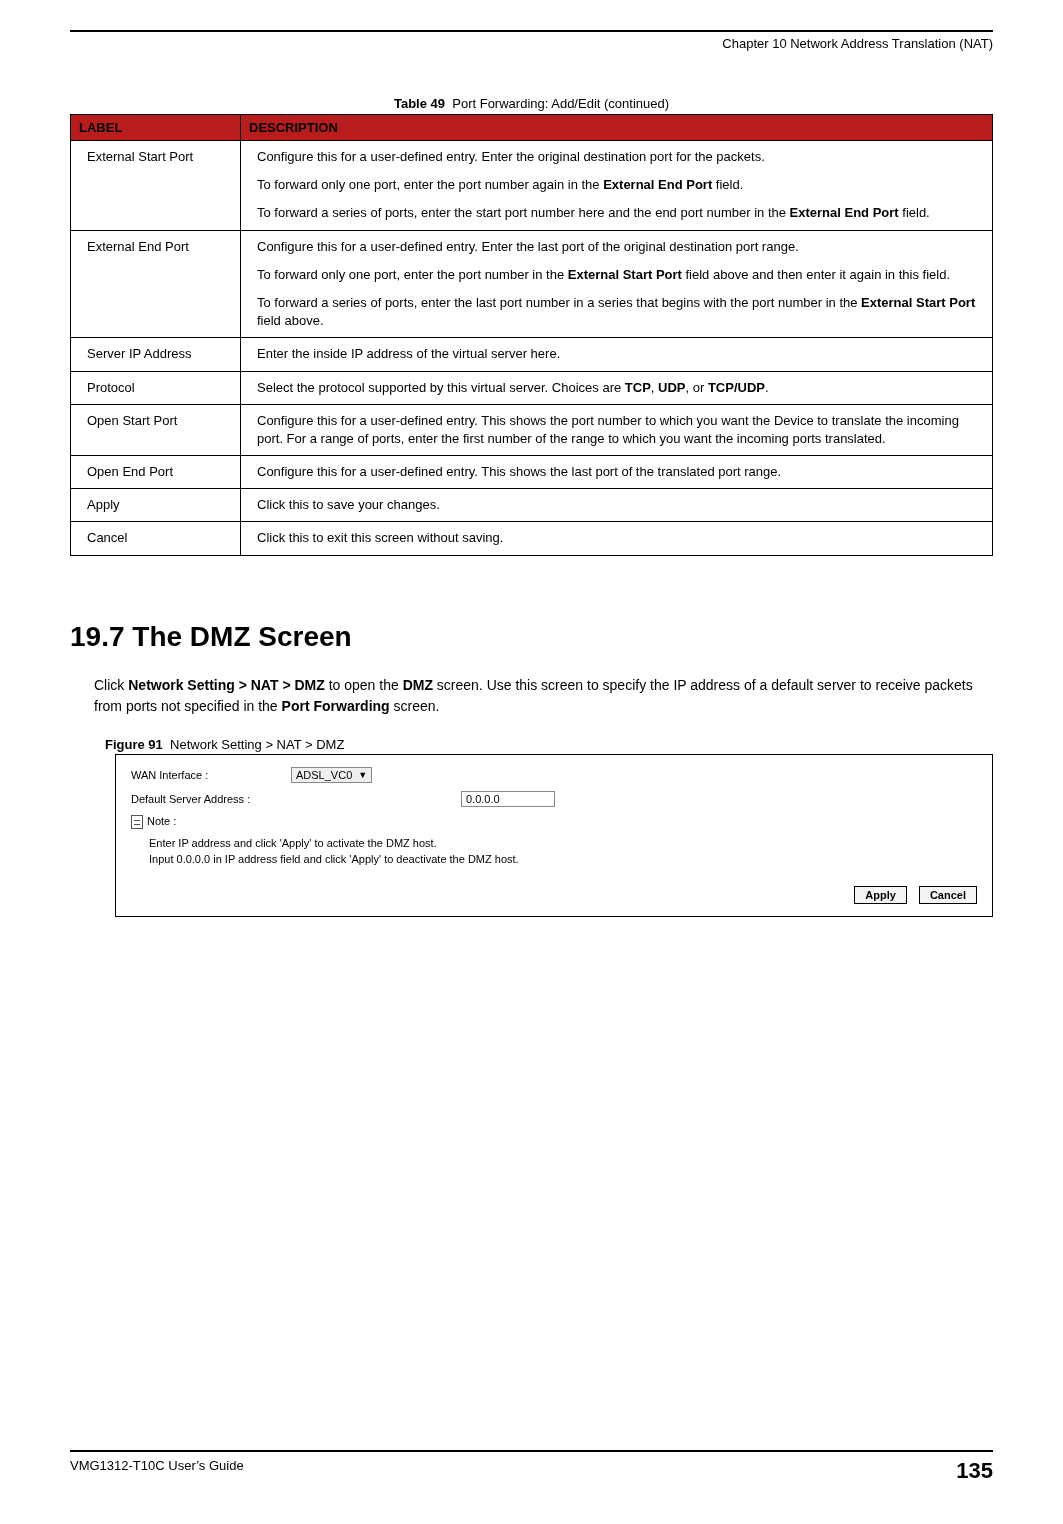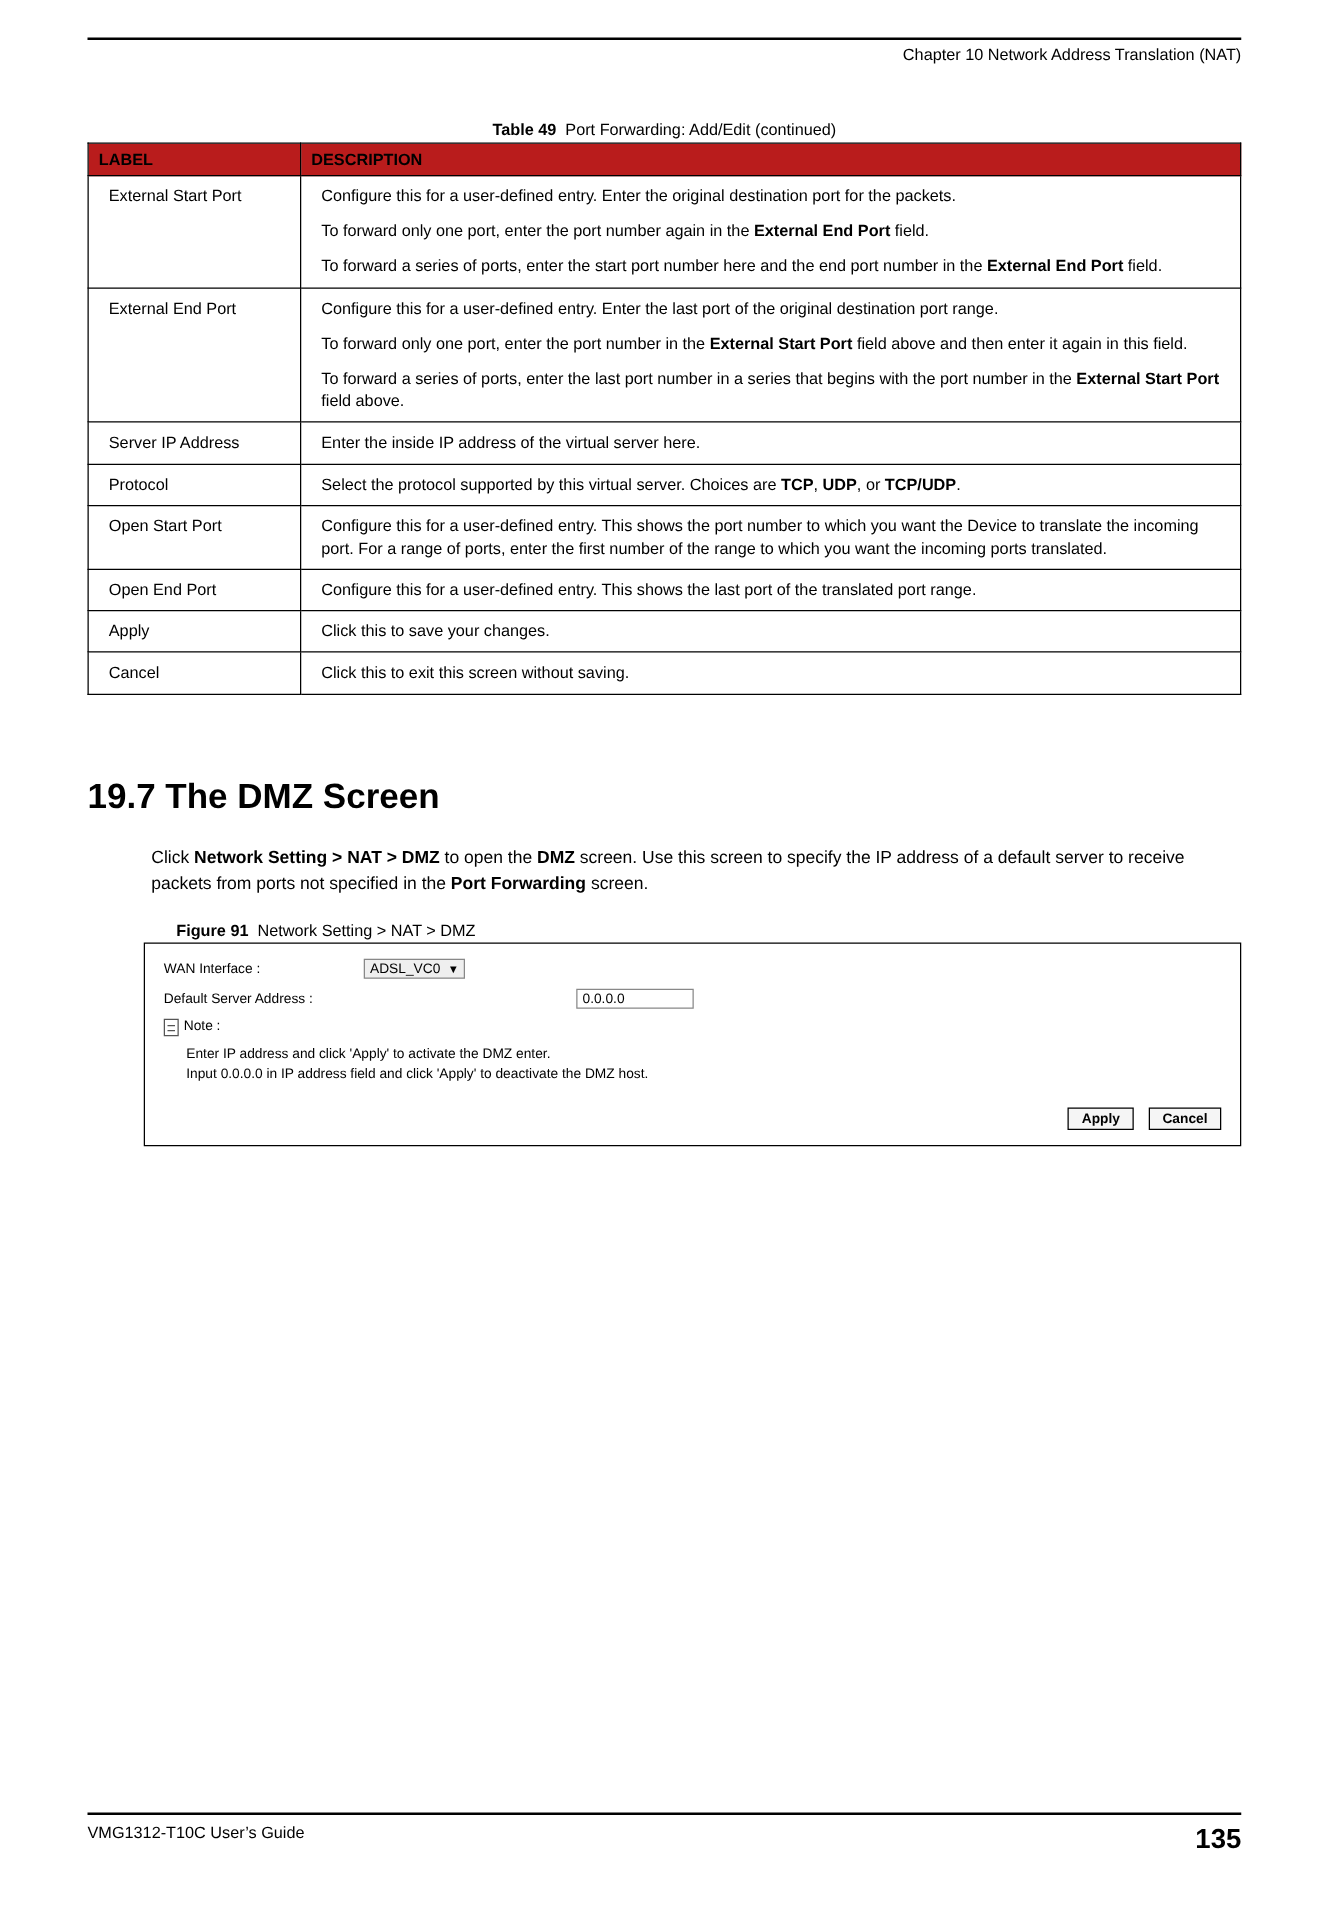--- a/index.html
+++ b/index.html
@@ -52,27 +52,27 @@
     table.desc-table td p { margin-bottom: 10px; }
     table.desc-table td p:last-child { margin-bottom: 0; }
     .section-heading {
       font-family: Arial, Helvetica, sans-serif;
       font-size: 28px;
       font-weight: bold;
       margin-top: 65px;
       margin-bottom: 22px;
     }
     .body-para {
-      margin-left: 51px;
+      margin-left: 24px;
       font-size: 14px;
       line-height: 1.5;
       margin-bottom: 20px;
     }
     .figure-caption {
-      margin-left: 71px;
+      margin-left: 35px;
       font-size: 13px;
       margin-bottom: 2px;
     }
     .figure-caption strong { font-weight: bold; }
     .figure-box {
       margin-left: 45px;
       border: 1px solid #000;
       padding: 12px 15px;
       font-size: 11px;
       font-family: Arial, sans-serif;
@@ -222,21 +222,21 @@
   <div class="form-row">
     <span class="form-label">Default Server Address :</span>
     <input class="text-input" type="text" value="0.0.0.0" style="">
   </div>
   <div class="note-block">
     <div class="note-title">
       <span class="note-icon"></span>
       <span>Note :</span>
     </div>
     <div class="indent-note-lines">
-      <div>Enter IP address and click 'Apply' to activate the DMZ enter.</div>
+      <div>Enter IP address and click 'Apply' to activate the DMZ host.</div>
       <div>Input 0.0.0.0 in IP address field and click 'Apply' to deactivate the DMZ host.</div>
     </div>
   </div>
   <div class="figure-buttons">
     <button>Apply</button>
     <button>Cancel</button>
   </div>
 </div>
 
 <div class="footer">

